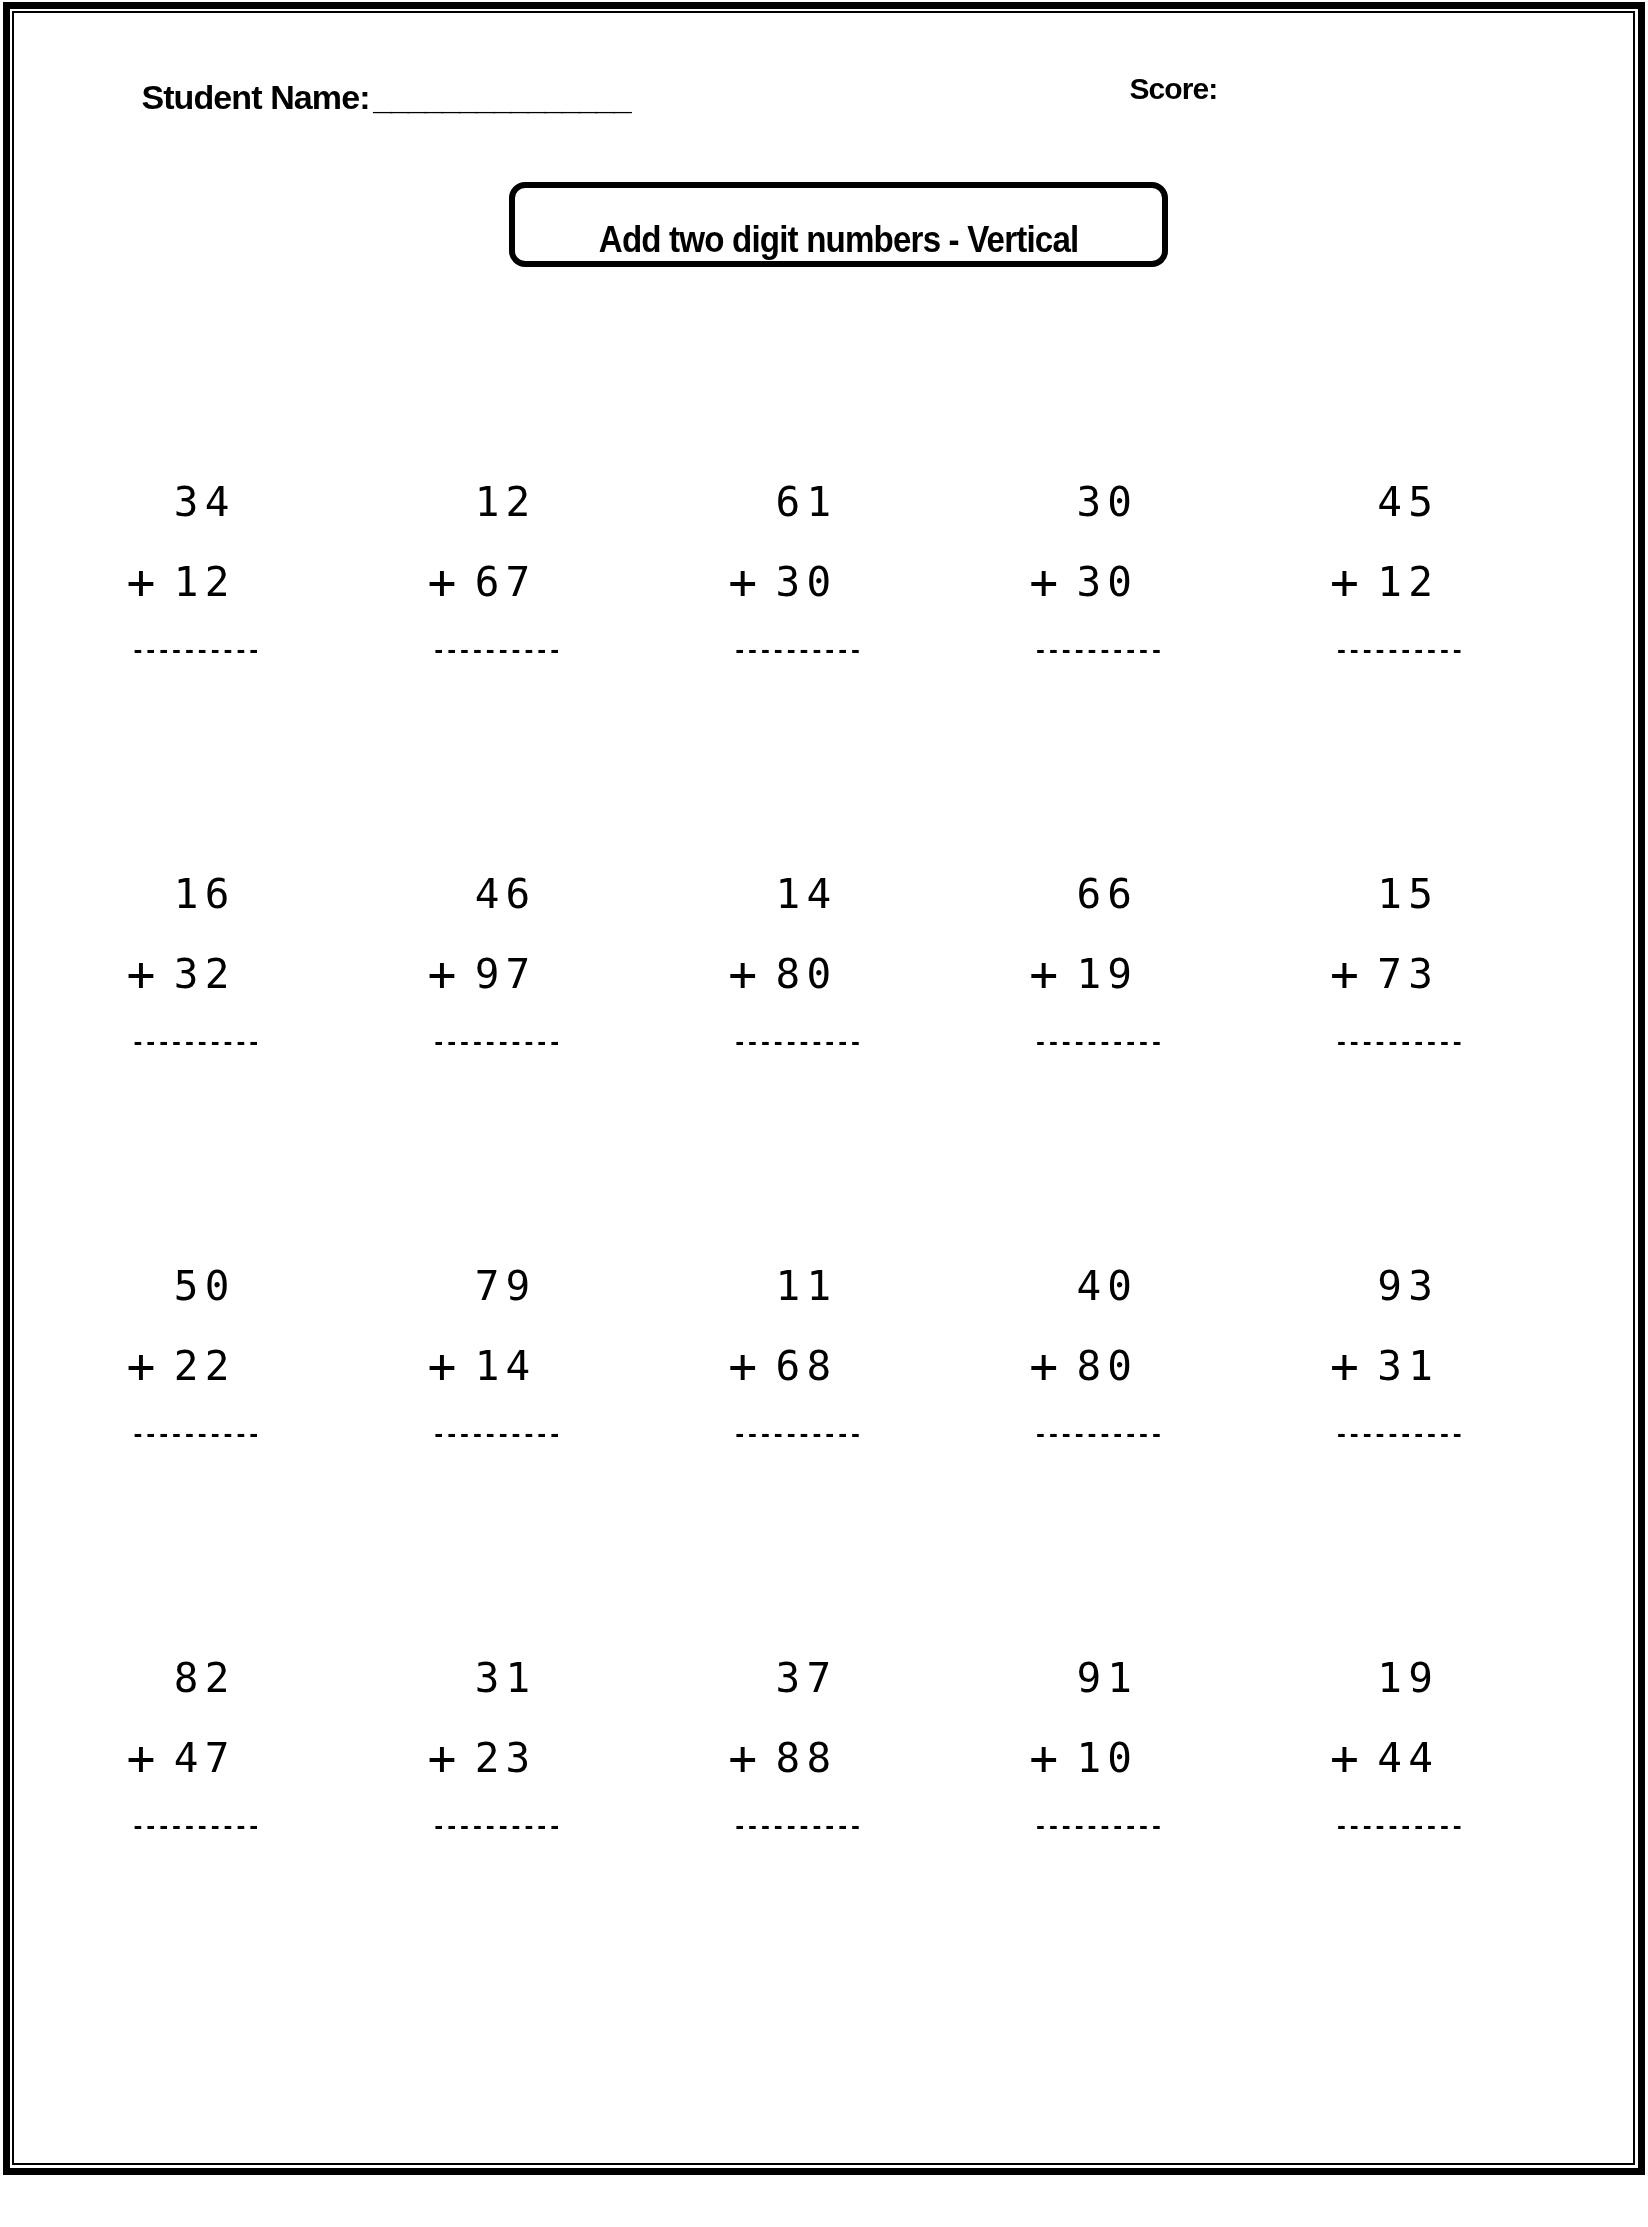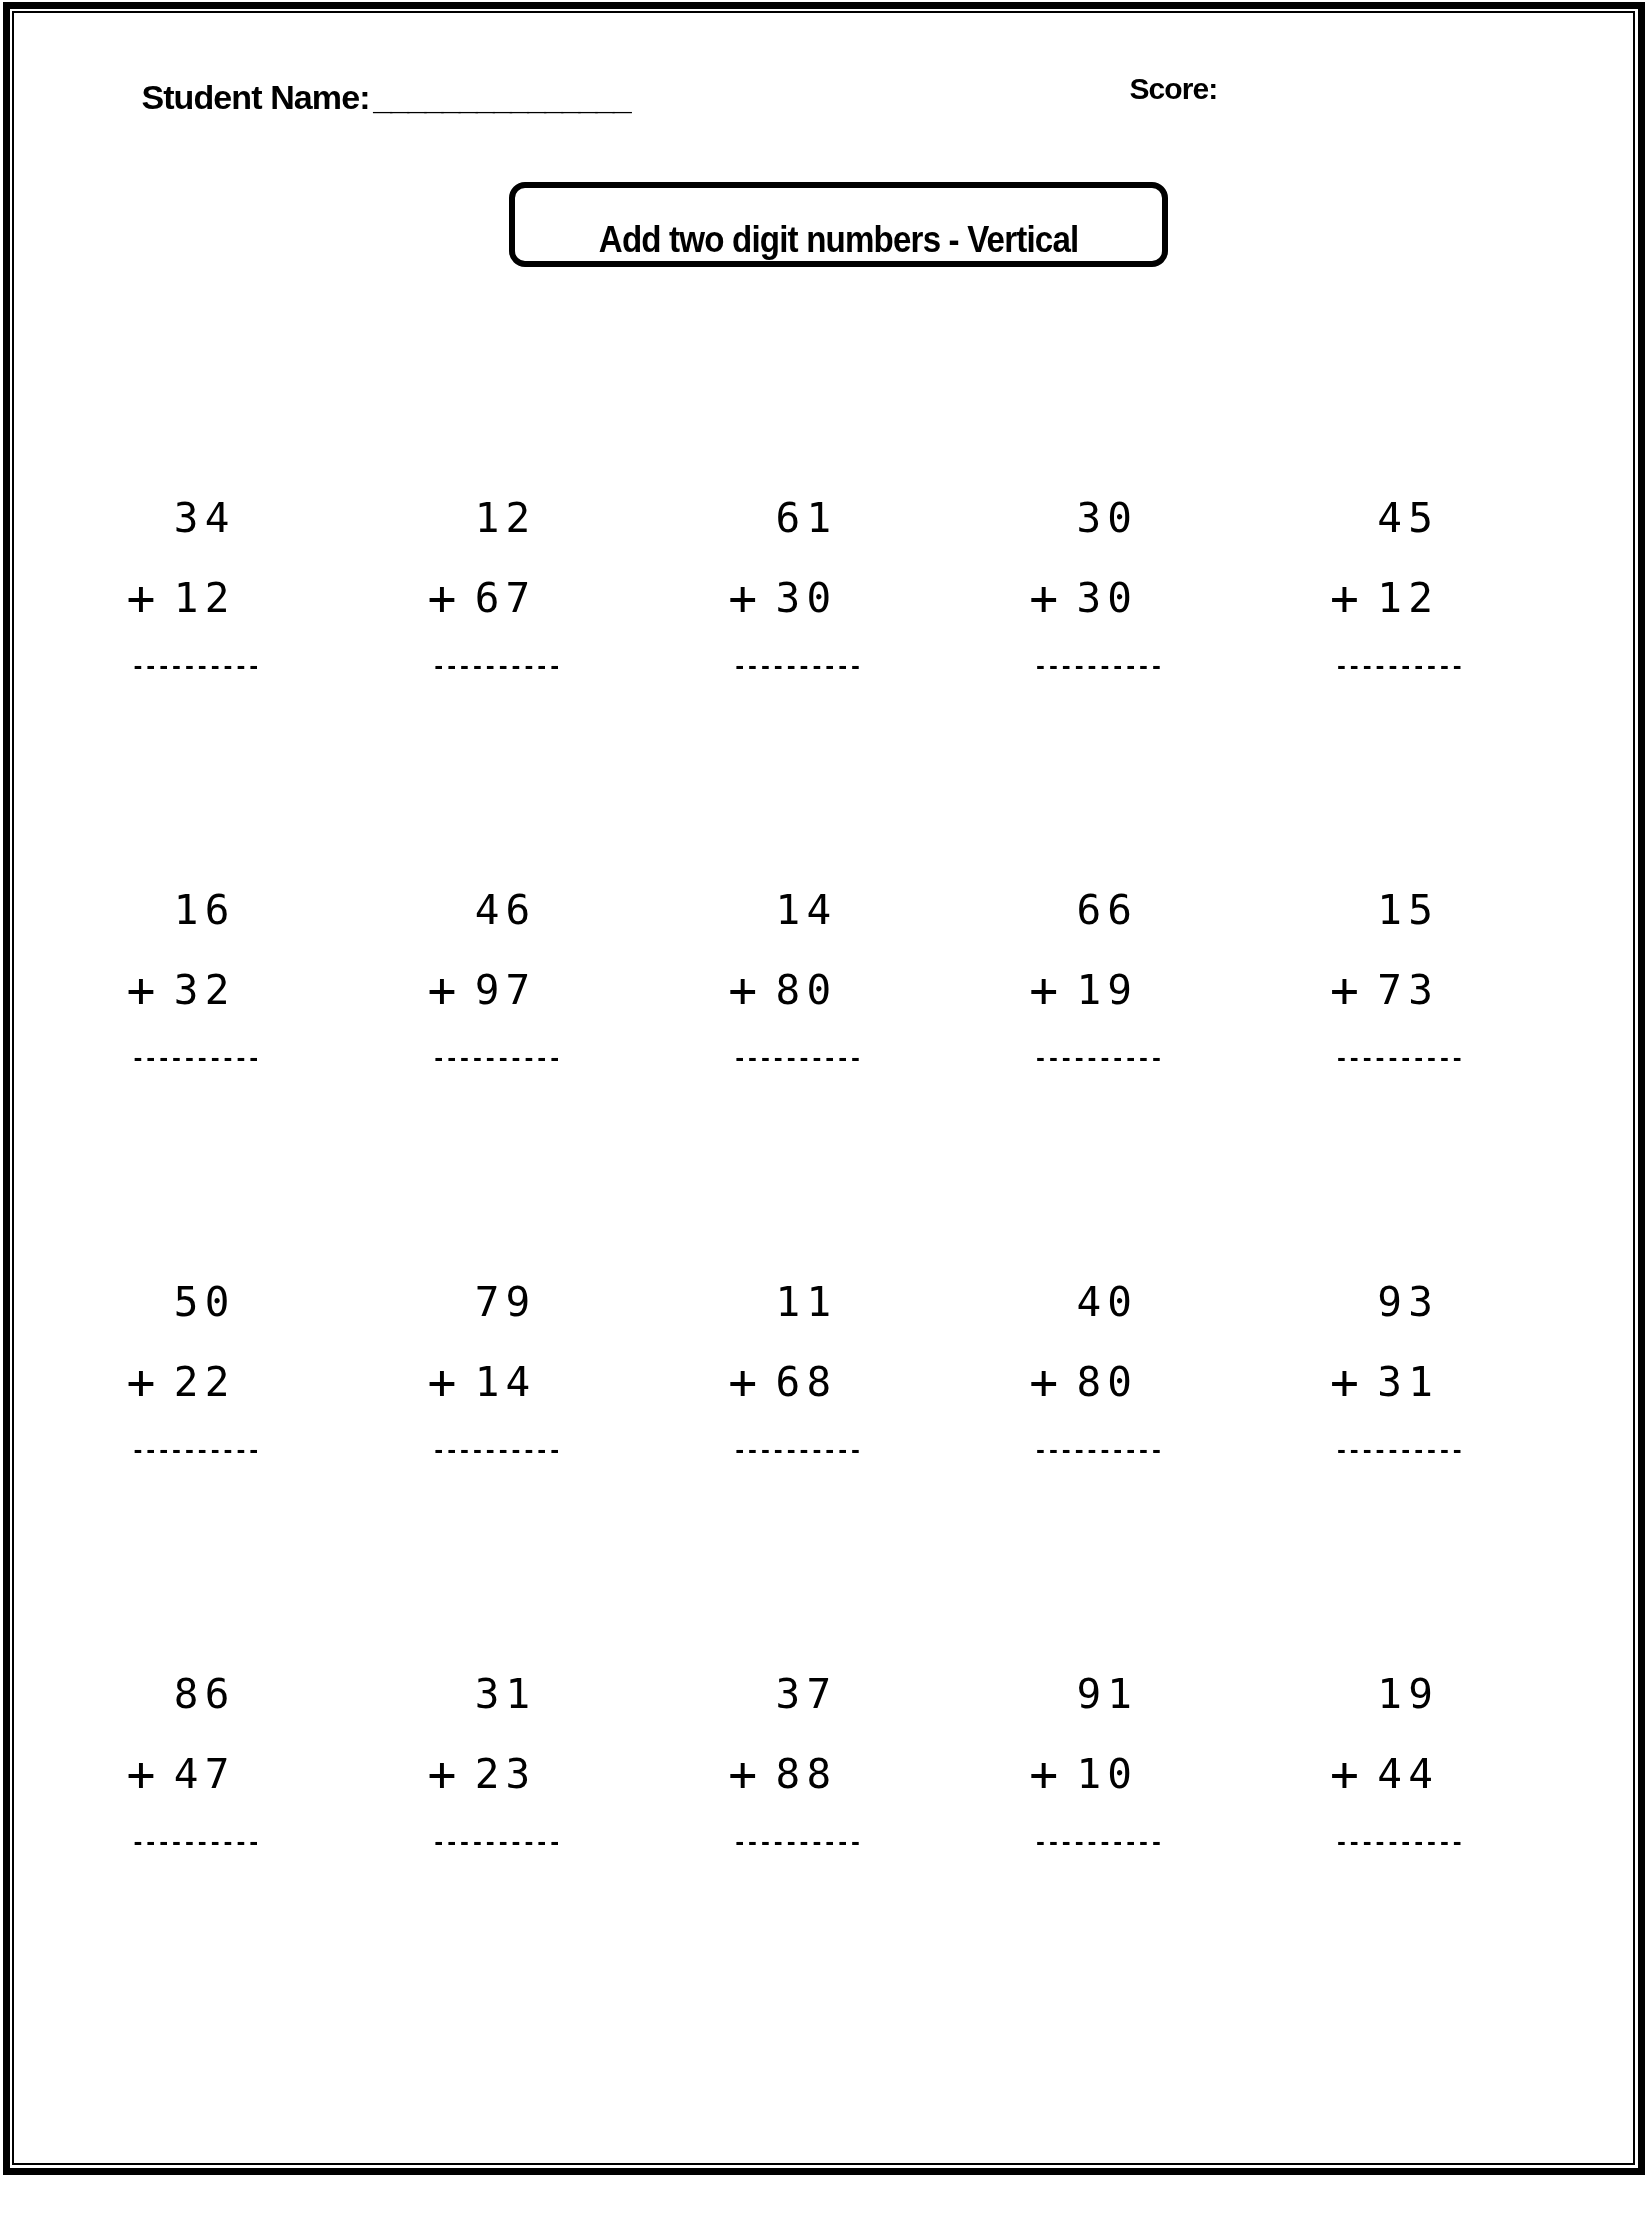--- a/index.html
+++ b/index.html
@@ -50,21 +50,21 @@
     display:grid; grid-template-columns:repeat(5,1fr);
     grid-auto-rows:392px; justify-items:center;
   }
   .problem {
     width:135px; position:relative;
     font-family:"DejaVu Sans Mono", monospace;
     text-align:center;
   }
   .addend {
     font-size:41px; line-height:41px; letter-spacing:6.2px;
-    padding-left:11.6px; margin-right:-6.2px; white-space:nowrap;margin-top:16px;
+    padding-left:11.6px; margin-right:-6.2px; white-space:nowrap;
   }
   .addend-row { position:relative; margin-top:39px; height:41px; line-height:41px; }
   .plus {
     position:absolute; left:-1.8px; top:0; height:41px; line-height:41px;
     font-size:48px; font-weight:normal; letter-spacing:0;
     font-family:"DejaVu Sans Mono", monospace;
   }
   .answer-line {
     margin-top:37px;
     font-size:21.4px; line-height:21.4px; font-weight:bold; letter-spacing:0;
@@ -205,21 +205,21 @@
           </div>
           <div class="problem">
             <div class="addend">93</div>
             <div class="addend-row">
               <span class="plus">+</span>
               <div class="addend">31</div>
             </div>
             <div class="answer-line">----------</div>
           </div>
           <div class="problem">
-            <div class="addend">86</div>
+            <div class="addend">82</div>
             <div class="addend-row">
               <span class="plus">+</span>
               <div class="addend">47</div>
             </div>
             <div class="answer-line">----------</div>
           </div>
           <div class="problem">
             <div class="addend">31</div>
             <div class="addend-row">
               <span class="plus">+</span>

